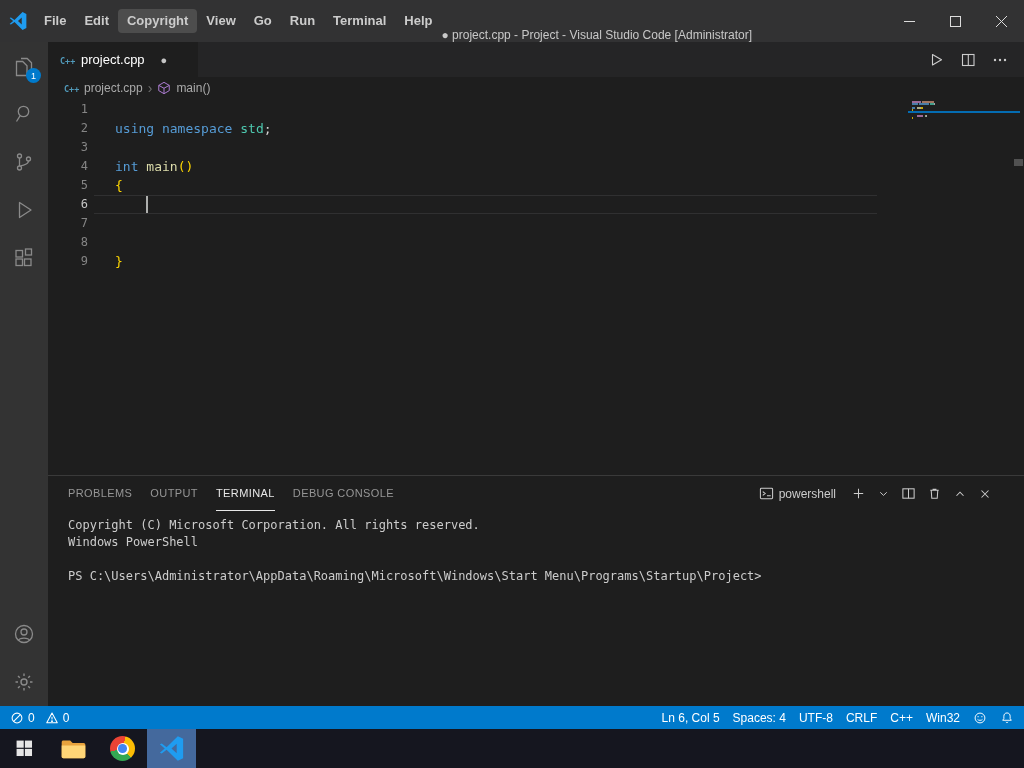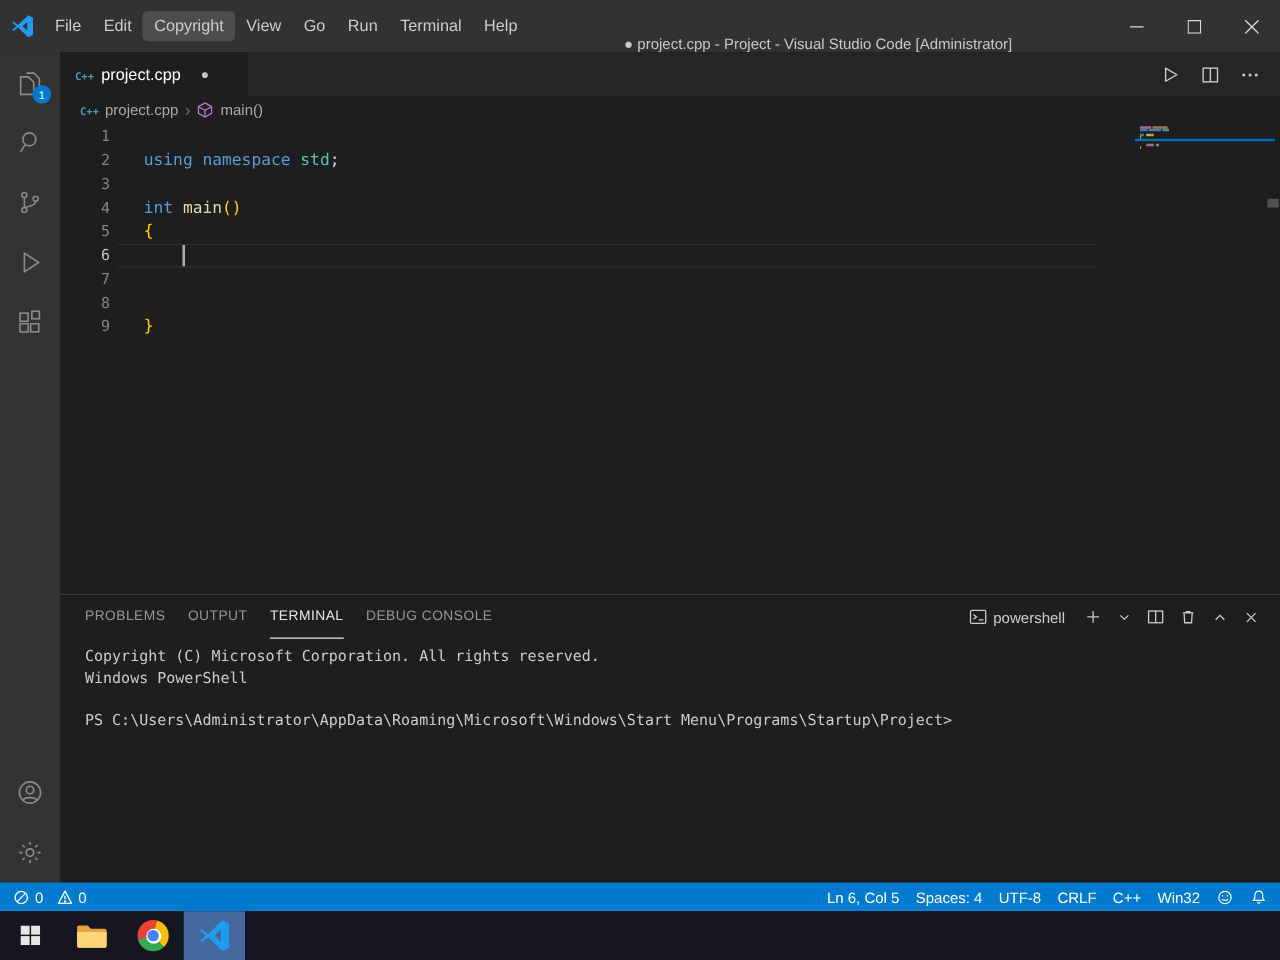--- a/index.html
+++ b/index.html
@@ -4,23 +4,23 @@
 <style>
   * { margin:0; padding:0; box-sizing:border-box; }
   html,body { width:1024px; height:768px; overflow:hidden; background:#1e1e1e; }
   body { font-family:"Liberation Sans", sans-serif; }
   .screen { width:1024px; height:768px; display:flex; flex-direction:column; position:relative; overflow:hidden; }
 
   
   .titlebar { flex:0 0 30px; background:var(--titlebar_bg); display:flex; align-items:center; color:#cccccc; font-size:13px; }
   .logo { width:18px; height:18px; margin:0 8px 0 9px; display:flex; }
   .menu-bar { display:flex; align-items:center; height:100%; }
-  .menu-item { padding:0 9px; height:24px; line-height:24px; border-radius:4px; cursor:default; }
+  .menu-item { padding:0 9px; height:24px; line-height:24px; border-radius:4px; cursor:default;font-weight:bold; }
   .menu-item.highlighted { background:#4d4d4d; }
-  .window-title { flex:1; text-align:center; font-size:12px; color:#c8c8c8; white-space:nowrap; overflow:hidden;margin-top:28px; }
+  .window-title { flex:1; font-size:12px; color:#c8c8c8; white-space:nowrap; overflow:hidden;margin-top:28px; }
   .win-controls { display:flex; height:100%; }
   .win-btn { width:46px; display:flex; align-items:center; justify-content:center; }
 
   
   .main { flex:1; display:flex; min-height:0; }
   .activitybar { width:48px; background:var(--activitybar_bg); display:flex; flex-direction:column; align-items:center; }
   .ab-item { width:48px; height:48px; display:flex; align-items:center; justify-content:center; position:relative; }
   .ab-spacer { margin-top:auto; }
   .badge { position:absolute; right:7px; bottom:7px; min-width:15px; height:15px; padding:0 2px; border-radius:50%; background:var(--accent); color:#fff; font-size:9px; display:flex; align-items:center; justify-content:center; }
 
@@ -46,21 +46,21 @@
   .tok-plain{color:var(--syn-plain)} .tok-bracket{color:var(--syn-bracket)}
 
   .minimap { position:absolute; top:2px; right:12px; width:100px; }
   .mm-line { height:2px; display:flex; }
   .mm-line span { display:block; height:2px; opacity:.75; }
   .mm-cursor { position:absolute; left:-4px; width:112px; height:2px; background:var(--accent); opacity:.85; }
   .ov-marker { position:absolute; right:1px; top:60px; width:9px; height:7px; background:#5a5a5a; opacity:.85; }
 
   
   .panel { flex:1; border-top:1px solid #3a3a3a; display:flex; flex-direction:column; background:var(--editor_bg); min-height:0; }
-  .panel-header { flex:0 0 35px; display:flex; align-items:stretch; padding:0 16px 0 20px; }
+  .panel-header { flex:0 0 35px; display:flex; align-items:stretch; padding:0 32px 0 20px; }
   .panel-tabs { display:flex; align-items:stretch; }
   .panel-tab { margin-right:18px; font-size:11px; letter-spacing:.4px; color:#969696; display:flex; align-items:center; border-bottom:1px solid transparent; }
   .panel-tab.active { color:#e7e7e7; border-bottom-color:#e7e7e7; }
   .panel-actions { margin-left:auto; display:flex; align-items:center; gap:11px; }
   .shell-label { display:flex; align-items:center; gap:5px; color:#cccccc; font-size:12px; margin-right:4px; }
   .terminal { flex:1; padding:6px 0 0 20px; font-family:"DejaVu Sans Mono","Liberation Mono",monospace; font-size:12px; color:#cccccc; }
   .term-line { height:17px; line-height:17px; white-space:pre; }
 
   
   .statusbar { flex:0 0 23px; background:var(--accent); color:#ffffff; display:flex; align-items:center; font-size:12px; padding:0 10px 0 10px; }

